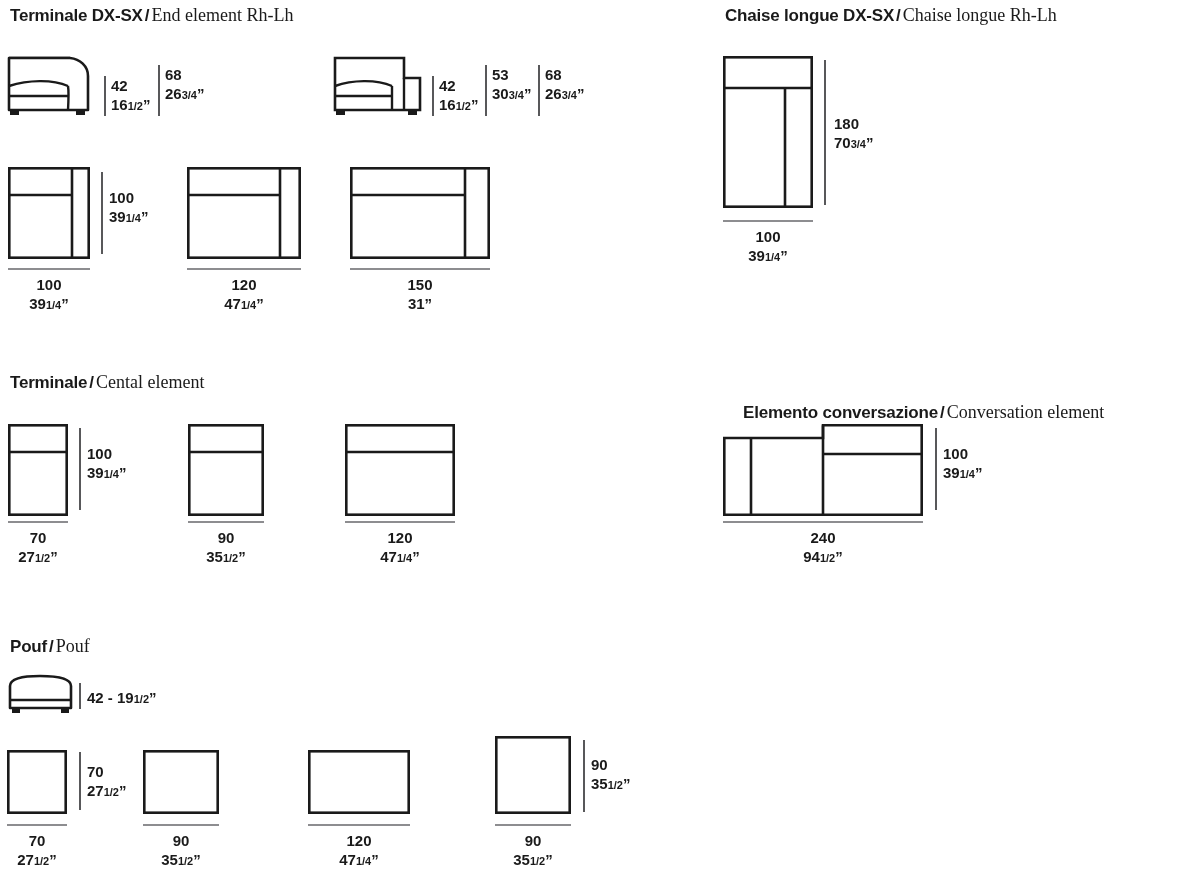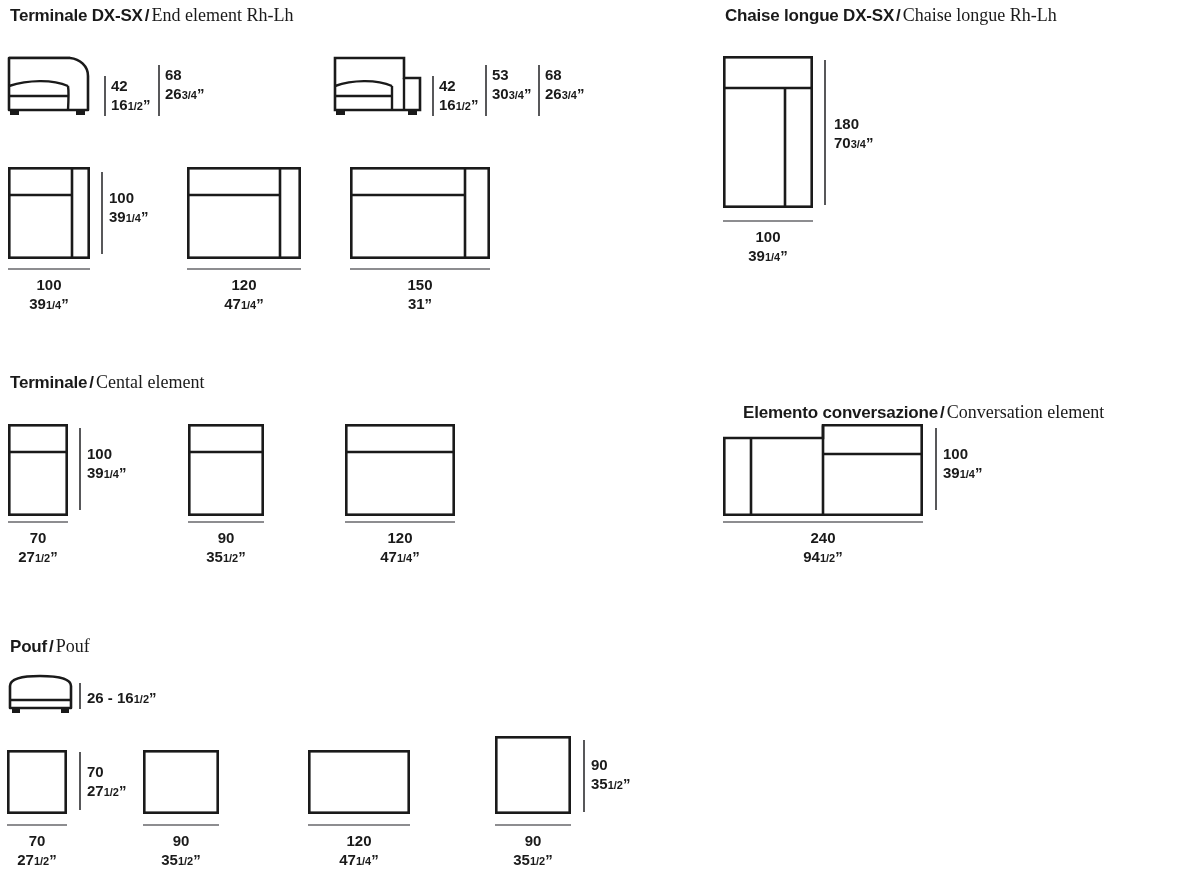--- a/index.html
+++ b/index.html
@@ -260,21 +260,21 @@
 <div class="elev" style="left:7px;top:672px;">
   <svg width="70" height="44" viewBox="0 0 70 44">
     <path d="M3,14 C3,7 14,4 33,4 C52,4 64,7 64,14 L64,36 L3,36 Z" fill="#fff" stroke="#1a1a1a" stroke-width="2.6" stroke-linejoin="round"></path>
     <line x1="3" y1="28" x2="64" y2="28" stroke="#1a1a1a" stroke-width="2.4"></line>
     <rect x="5" y="36" width="8" height="5" fill="#1a1a1a"></rect>
     <rect x="54" y="36" width="8" height="5" fill="#1a1a1a"></rect>
   </svg>
 </div>
 <div class="dimtick" style="left:79px;top:683px;height:26px;"></div>
 <div class="dimlabel" style="left:87px;top:688px;">
-  <span class="qq">26 - 16</span><span class="frac">1/2</span><span class="qq">”</span>
+  <span class="qq">42 - 19</span><span class="frac">1/2</span><span class="qq">”</span>
 </div>
 
 <div class="elev" style="left:7px;top:750px;">
   <svg width="60" height="64" viewBox="0 0 60 64">
     <rect x="1.3" y="1.3" width="57.4" height="61.4" fill="#fff" stroke="#1a1a1a" stroke-width="2.6"></rect>
   </svg>
 </div>
 <div class="dimtick" style="left:79px;top:752px;height:58px;"></div>
 <div class="dimlabel" style="left:87px;top:762px;">
   <span class="ln">70</span>

